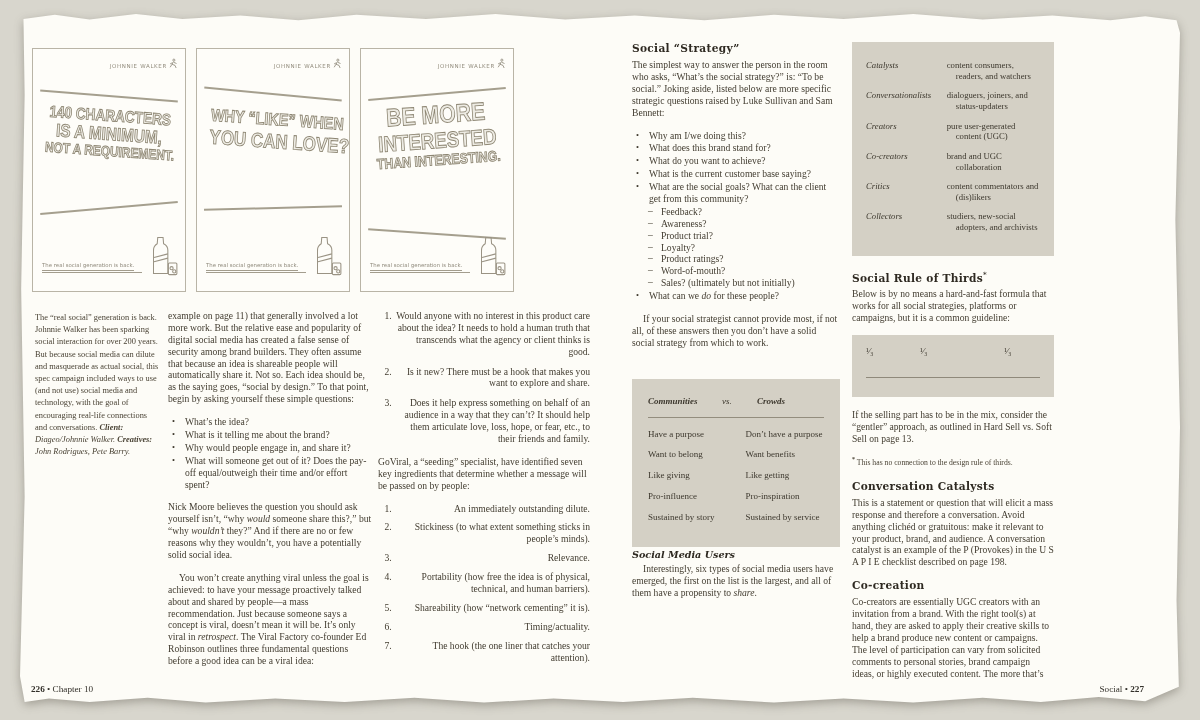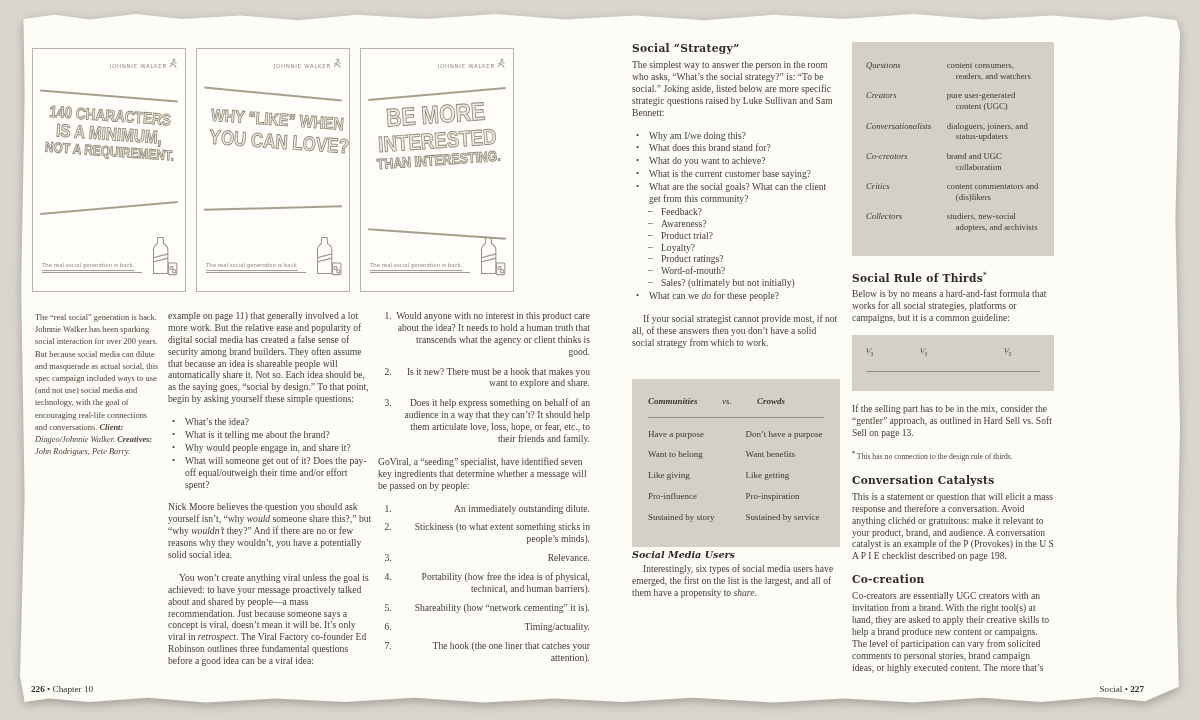--- a/index.html
+++ b/index.html
@@ -80,21 +80,21 @@
   .com-head{display:flex;border-bottom:1px solid #938d7e;padding-bottom:10px;margin-bottom:11px;}
   .com-head .ca{width:42%}.com-head .vs{width:20%}.com-head .cb{width:38%}
   .communities .pair{margin-bottom:10px;}
   .communities .cell-a{width:56%;}
   .communities .cell-b{width:44%;}
   .box.thirds{margin:2px 0 12px;padding:11px 14px 12px;font-size:9px;}
   .thirds ul{display:flex;list-style:none;margin:0;padding:0;}
   .thirds li:nth-child(1){width:31%}
   .thirds li:nth-child(2){width:32%}
   .thirds li:nth-child(3){width:37%;text-align:center;}
-  .thirds .fr{border-bottom:1px solid #8f897b;padding-bottom:14px;margin-bottom:7px;}
+  .thirds .fr{border-bottom:1px solid #8f897b;padding-bottom:20px;margin-bottom:7px;}
   .fn{font-size:7.7px;color:#4a4335;margin-bottom:13px;}
   .sup-star{vertical-align:super;font-size:6px;}
   sup{font-size:7px;}
   
   .folio{position:absolute;top:672px;font-size:9.2px;color:#33302a;}
   .folio-left{left:11px;}
   .folio-right{right:36px;}
   svg{display:block}
 </style>
 </head>
@@ -284,30 +284,30 @@
             </div>
           </div>
       </div>
       <h3 class="bi-head" style="margin-top:2px">Social Media Users</h3>
       <p class="ind">Interestingly, six types of social media users have emerged, the first on the list is the largest, and all of them have a propensity to <span class="i">share</span>.</p>
     </div>
 
     <div class="col colD">
       <div class="box users">
           <div class="pair">
-            <span class="cell-a">Questions</span>
+            <span class="cell-a">Catalysts</span>
             <span class="cell-b">content consumers, readers, and watchers</span>
+          </div>
+          <div class="pair">
+            <span class="cell-a">Conversationalists</span>
+            <span class="cell-b">dialoguers, joiners, and status-updaters</span>
           </div>
           <div class="pair">
             <span class="cell-a">Creators</span>
             <span class="cell-b">pure user-generated content (UGC)</span>
-          </div>
-          <div class="pair">
-            <span class="cell-a">Conversationalists</span>
-            <span class="cell-b">dialoguers, joiners, and status-updaters</span>
           </div>
           <div class="pair">
             <span class="cell-a">Co-creators</span>
             <span class="cell-b">brand and UGC collaboration</span>
           </div>
           <div class="pair">
             <span class="cell-a">Critics</span>
             <span class="cell-b">content commentators and (dis)likers</span>
           </div>
           <div class="pair">

